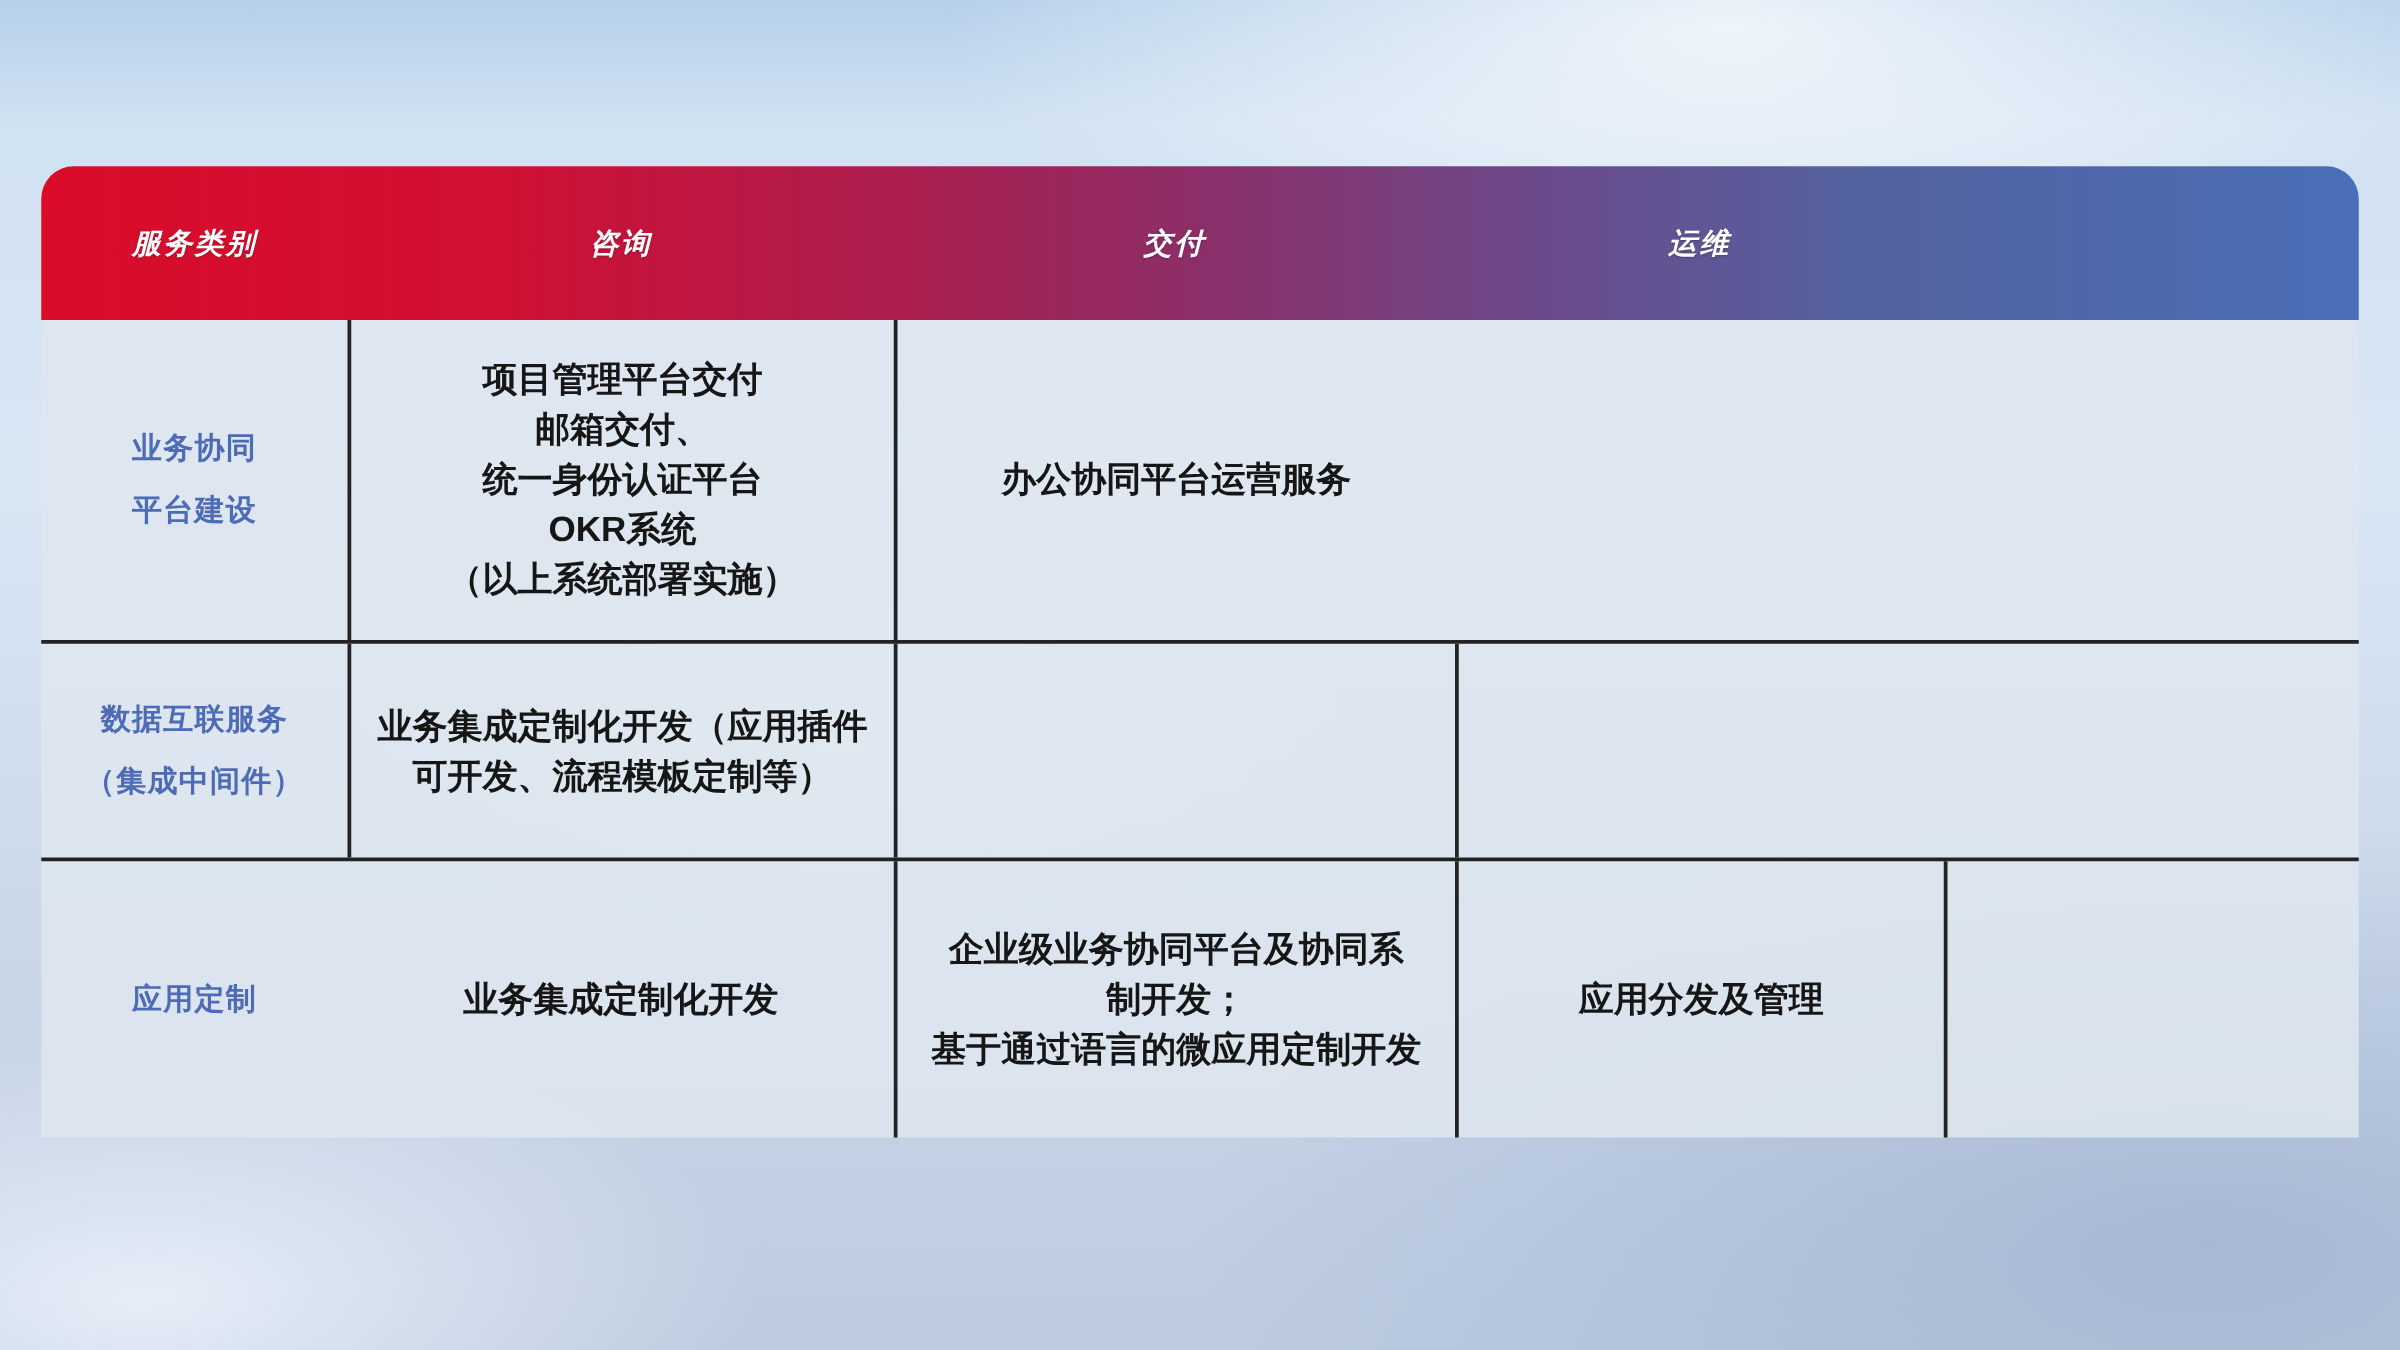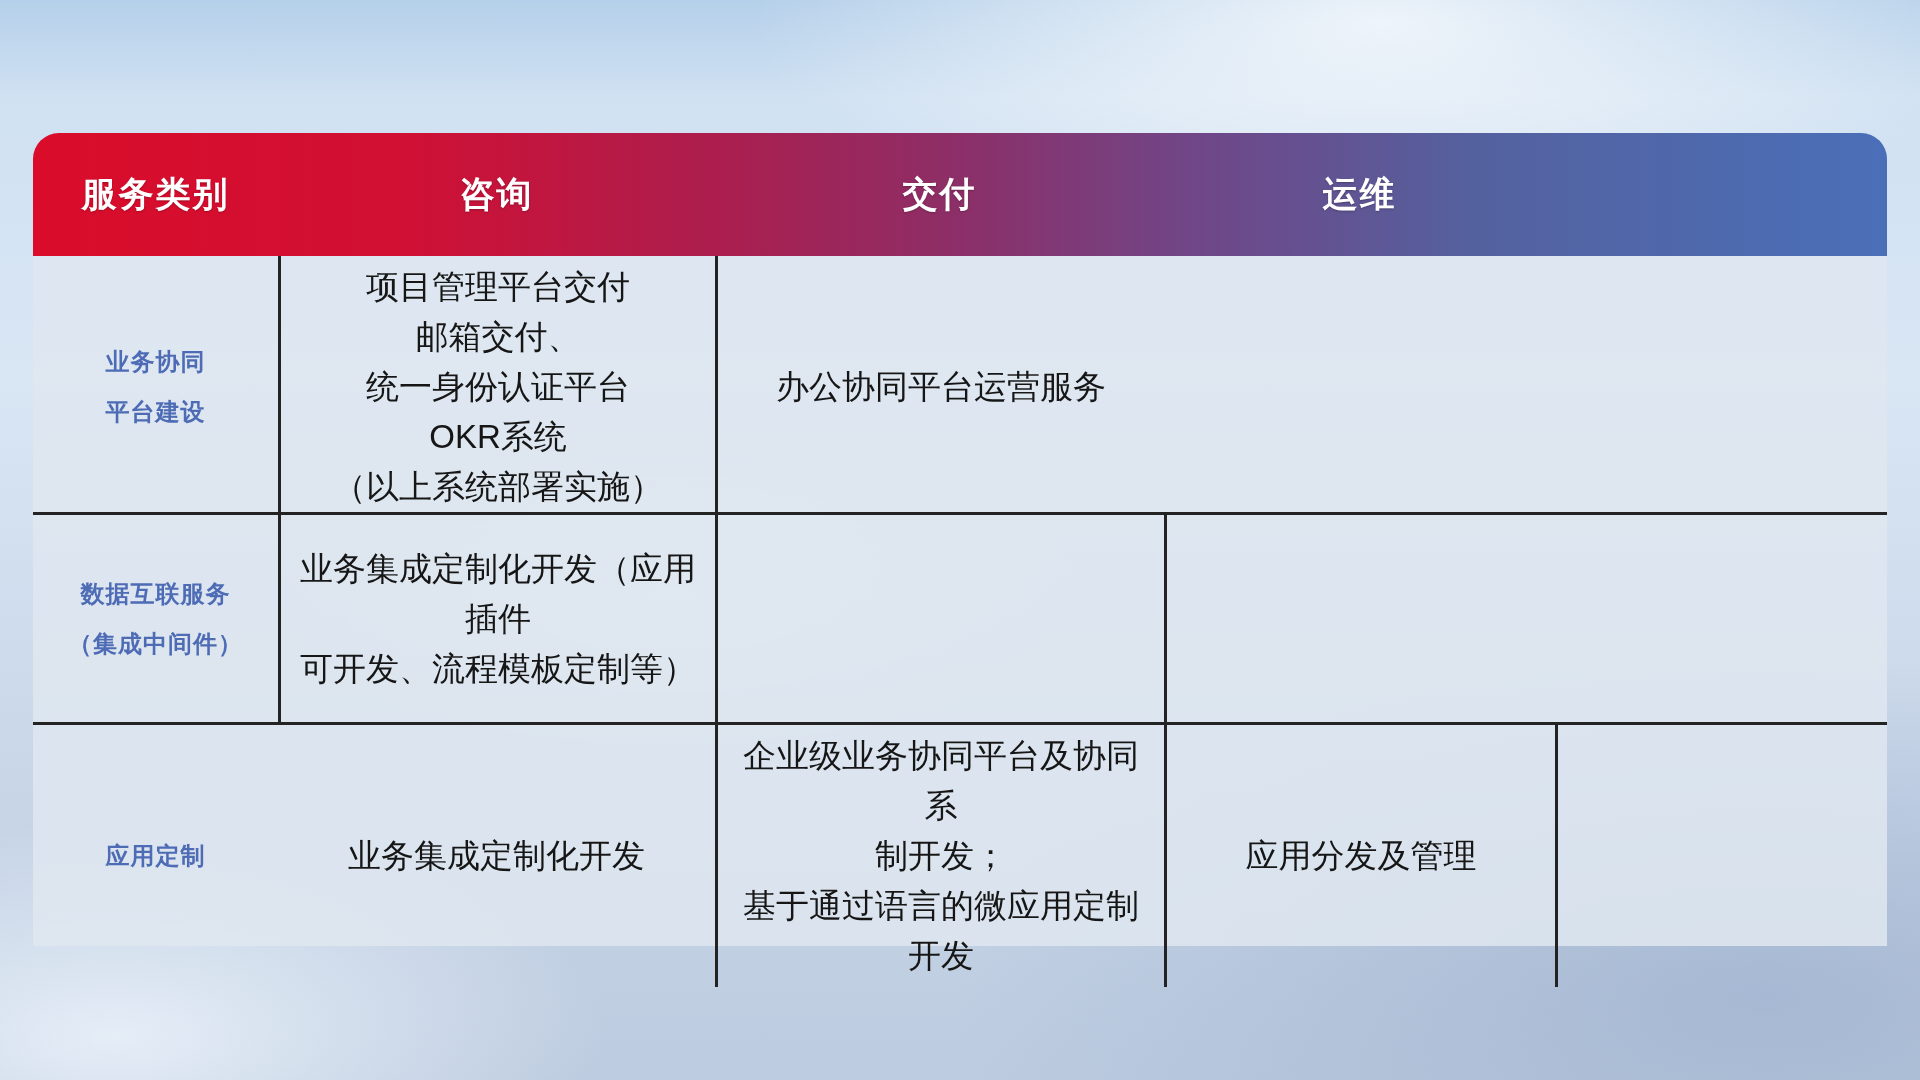--- a/index.html
+++ b/index.html
@@ -34,45 +34,47 @@
     background: linear-gradient(90deg,
       #da0c2a 0%, #d01034 20%, #ab1e4e 37%, #8c2f68 50%,
       #6f4788 63%, #54619f 78%, #4a6fb8 100%);
   }
   .header-cell {
     display: flex;
     align-items: center;
     justify-content: center;
     color: #ffffff;
     font-weight: bold;
-    font-size: 35px;
+    font-size: 23px;
     letter-spacing: 2px;
     text-shadow: 0 1px 2px rgba(0,0,0,0.25);
+    font-style: italic;
   }
   .table-body {
     background: rgba(223, 231, 240, 0.85);
   }
   .body-row {
     display: grid;
     grid-template-columns: 245px 437px 449px 391px 332px;
   }
   .body-row.r0 { height: 256px; }
-  .body-row.r1 { height: 210px; }
+  .body-row.r1 { height: 174px; }
   .body-row.r2 { height: 224px; }
   .body-row + .body-row { border-top: 3px solid #232323; }
   .cell {
     display: flex;
     align-items: center;
     justify-content: center;
     text-align: center;
     white-space: pre-line;
-    font-size: 33px;
-    line-height: 50px;
+    font-size: 28px;
+    line-height: 40px;
     color: #161616;
     padding: 6px 14px;
+    font-weight: bold;
   }
   .cell.divided { border-left: 3px solid #232323; }
   .cell.category {
     color: #4e6cb5;
     font-weight: bold;
     font-size: 24px;
     line-height: 50px;
     letter-spacing: 1px;
     padding: 6px 4px;
   }

